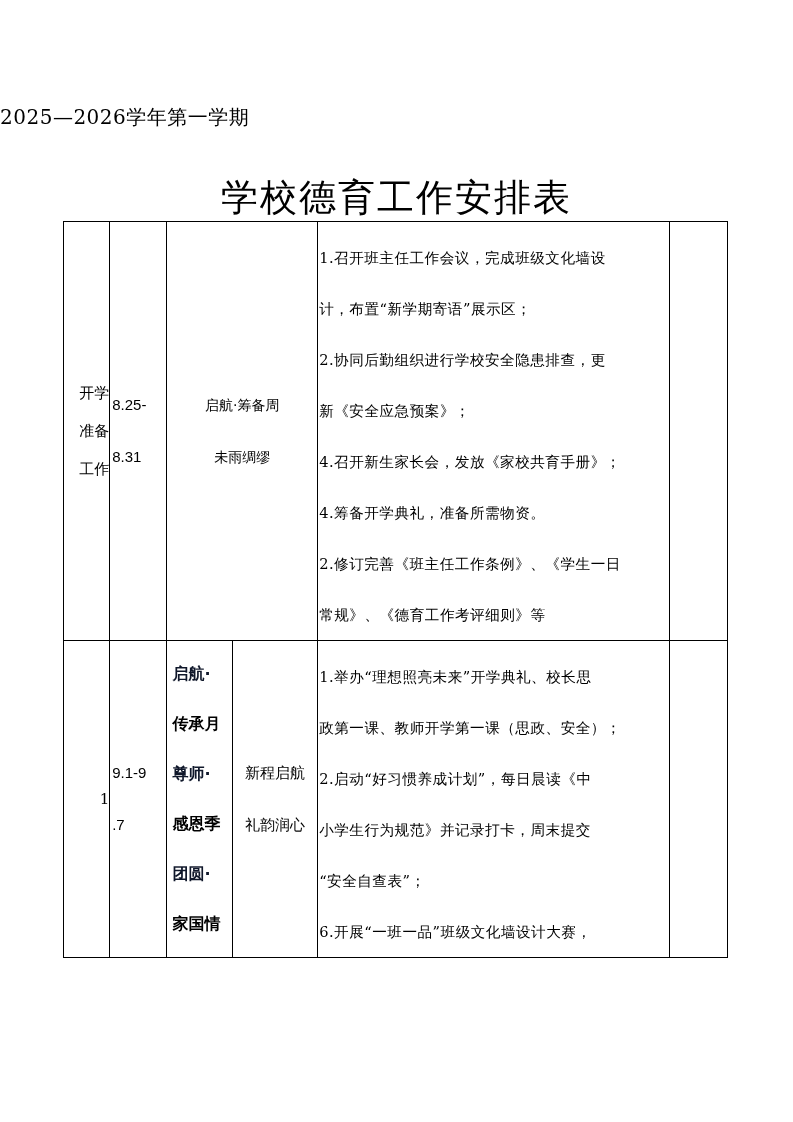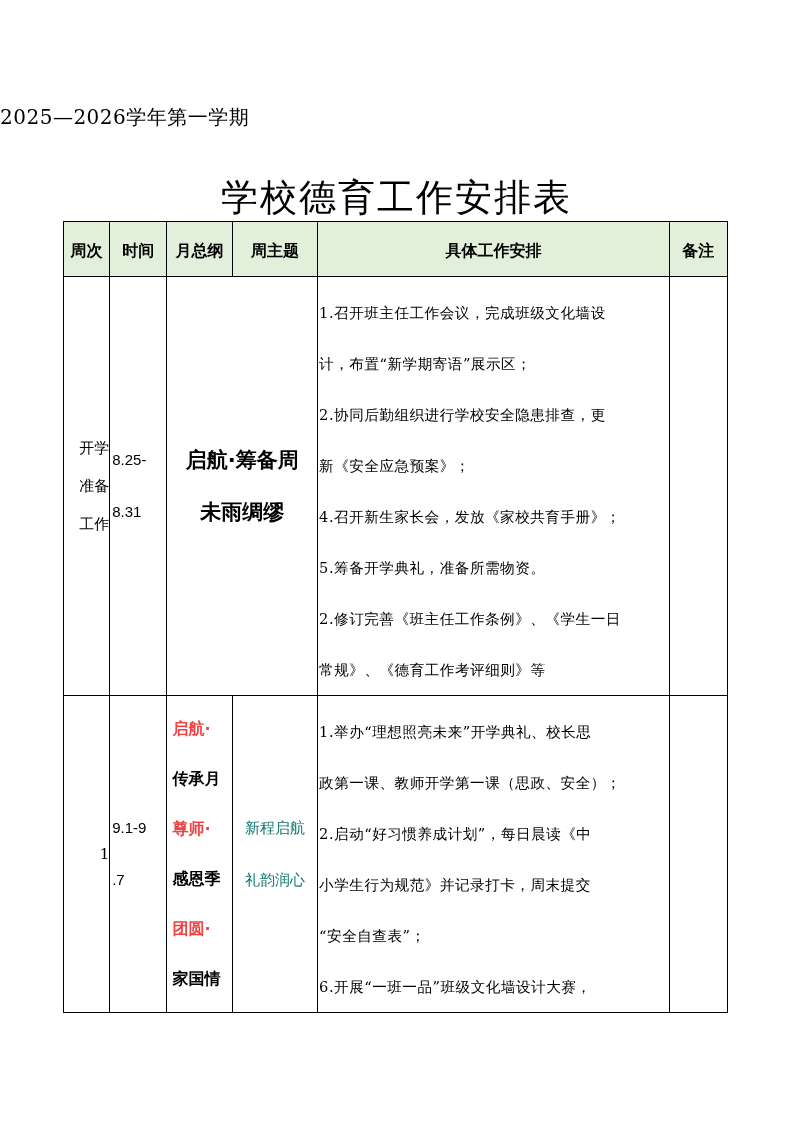--- a/index.html
+++ b/index.html
@@ -5,51 +5,43 @@
   html, body { margin:0; padding:0; background:#ffffff; }
   body { width:793px; height:1122px; position:relative; overflow:hidden; font-family:"DejaVu Sans", sans-serif; color:#000; }
   .subtitle { position:absolute; top:104px; left:0; width:663px; text-align:left; font-family:"DejaVu Serif", serif; font-size:20px; letter-spacing:0.5px; }
   .title { position:absolute; top:142px; left:0; width:793px; text-align:center; font-family:"DejaVu Serif", serif; font-size:37px; letter-spacing:2px;margin-top:31px; }
   table { position:absolute; top:221px; left:63px; border-collapse:collapse; table-layout:fixed; width:665px; }
   td, th { border:1.3px solid #000; padding:0; vertical-align:middle; }
   th { background:#e2efda; font-weight:bold; font-size:16px; height:50px; text-align:center; padding-top:4px; }
   .c-week { width:46px; } .c-time { width:57px; } .c-month { width:65px; } .c-theme { width:85px; } .c-plan { width:350px; } .c-note { width:58px; }
   .cell-week { text-align:right; font-family:"DejaVu Serif", serif; font-size:15px; line-height:38px; }
   .cell-time { font-family:Liberation Sans, sans-serif; font-size:15px; line-height:52px; padding-left:2px; }
-  .cell-theme-merged { text-align:center; font-weight:bold; font-size:21px; line-height:52px; }
+  .cell-theme-merged { text-align:center; font-weight:normal; font-size:14px; line-height:52px; }
   .cell-month { font-weight:bold; font-size:16px; line-height:50px; padding-left:5px; }
-  .red { color:#ef4444; }
-  .cell-theme { text-align:center; color:#0f766e; font-family:"DejaVu Serif", serif; font-size:15px; line-height:52px; }
+  .red { color:#0f172a; }
+  .cell-theme { text-align:center; color:#000000; font-family:"DejaVu Serif", serif; font-size:15px; line-height:52px; }
   .cell-plan { font-family:"DejaVu Serif", serif; font-size:14.6px; line-height:51px; padding:0 1px; letter-spacing:0.5px; vertical-align:top; }
   .plan-line { white-space:nowrap; overflow:hidden; display:block; }
 </style>
 </head>
 <body>
 
 <div class="subtitle">2025—2026学年第一学期</div>
 <div class="title">学校德育工作安排表</div>
 
 <table>
   <colgroup>
     <col class="c-week">
       <col class="c-time">
       <col class="c-month">
       <col class="c-theme">
       <col class="c-plan">
       <col class="c-note">
   </colgroup>
   <tbody>
-      <tr>
-    <th>周次</th>
-    <th>时间</th>
-    <th>月总纲</th>
-    <th>周主题</th>
-    <th>具体工作安排</th>
-    <th>备注</th>
-  </tr>
 
   <tr style="height:406px;">
     <td class="cell-week">
       <div>开学</div>
       <div>准备</div>
       <div>工作</div>
     </td>
     <td class="cell-time">
       <div>8.25-</div>
       <div>8.31</div>
@@ -57,21 +49,21 @@
     <td class="cell-theme-merged" colspan="2">
       <div>启航·筹备周</div>
       <div>未雨绸缪</div>
     </td>
     <td class="cell-plan" style="padding-top:10px;margin-top:15px;">
       <span class="plan-line">1.召开班主任工作会议，完成班级文化墙设</span>
       <span class="plan-line">计，布置“新学期寄语”展示区；</span>
       <span class="plan-line">2.协同后勤组织进行学校安全隐患排查，更</span>
       <span class="plan-line">新《安全应急预案》；</span>
       <span class="plan-line">4.召开新生家长会，发放《家校共育手册》；</span>
-      <span class="plan-line">5.筹备开学典礼，准备所需物资。</span>
+      <span class="plan-line">4.筹备开学典礼，准备所需物资。</span>
       <span class="plan-line">2.修订完善《班主任工作条例》、《学生一日</span>
       <span class="plan-line">常规》、《德育工作考评细则》等</span>
     </td>
     <td></td>
   </tr>
 
   <tr style="height:305px;">
     <td class="cell-week">1</td>
     <td class="cell-time">
       <div>9.1-9</div>

